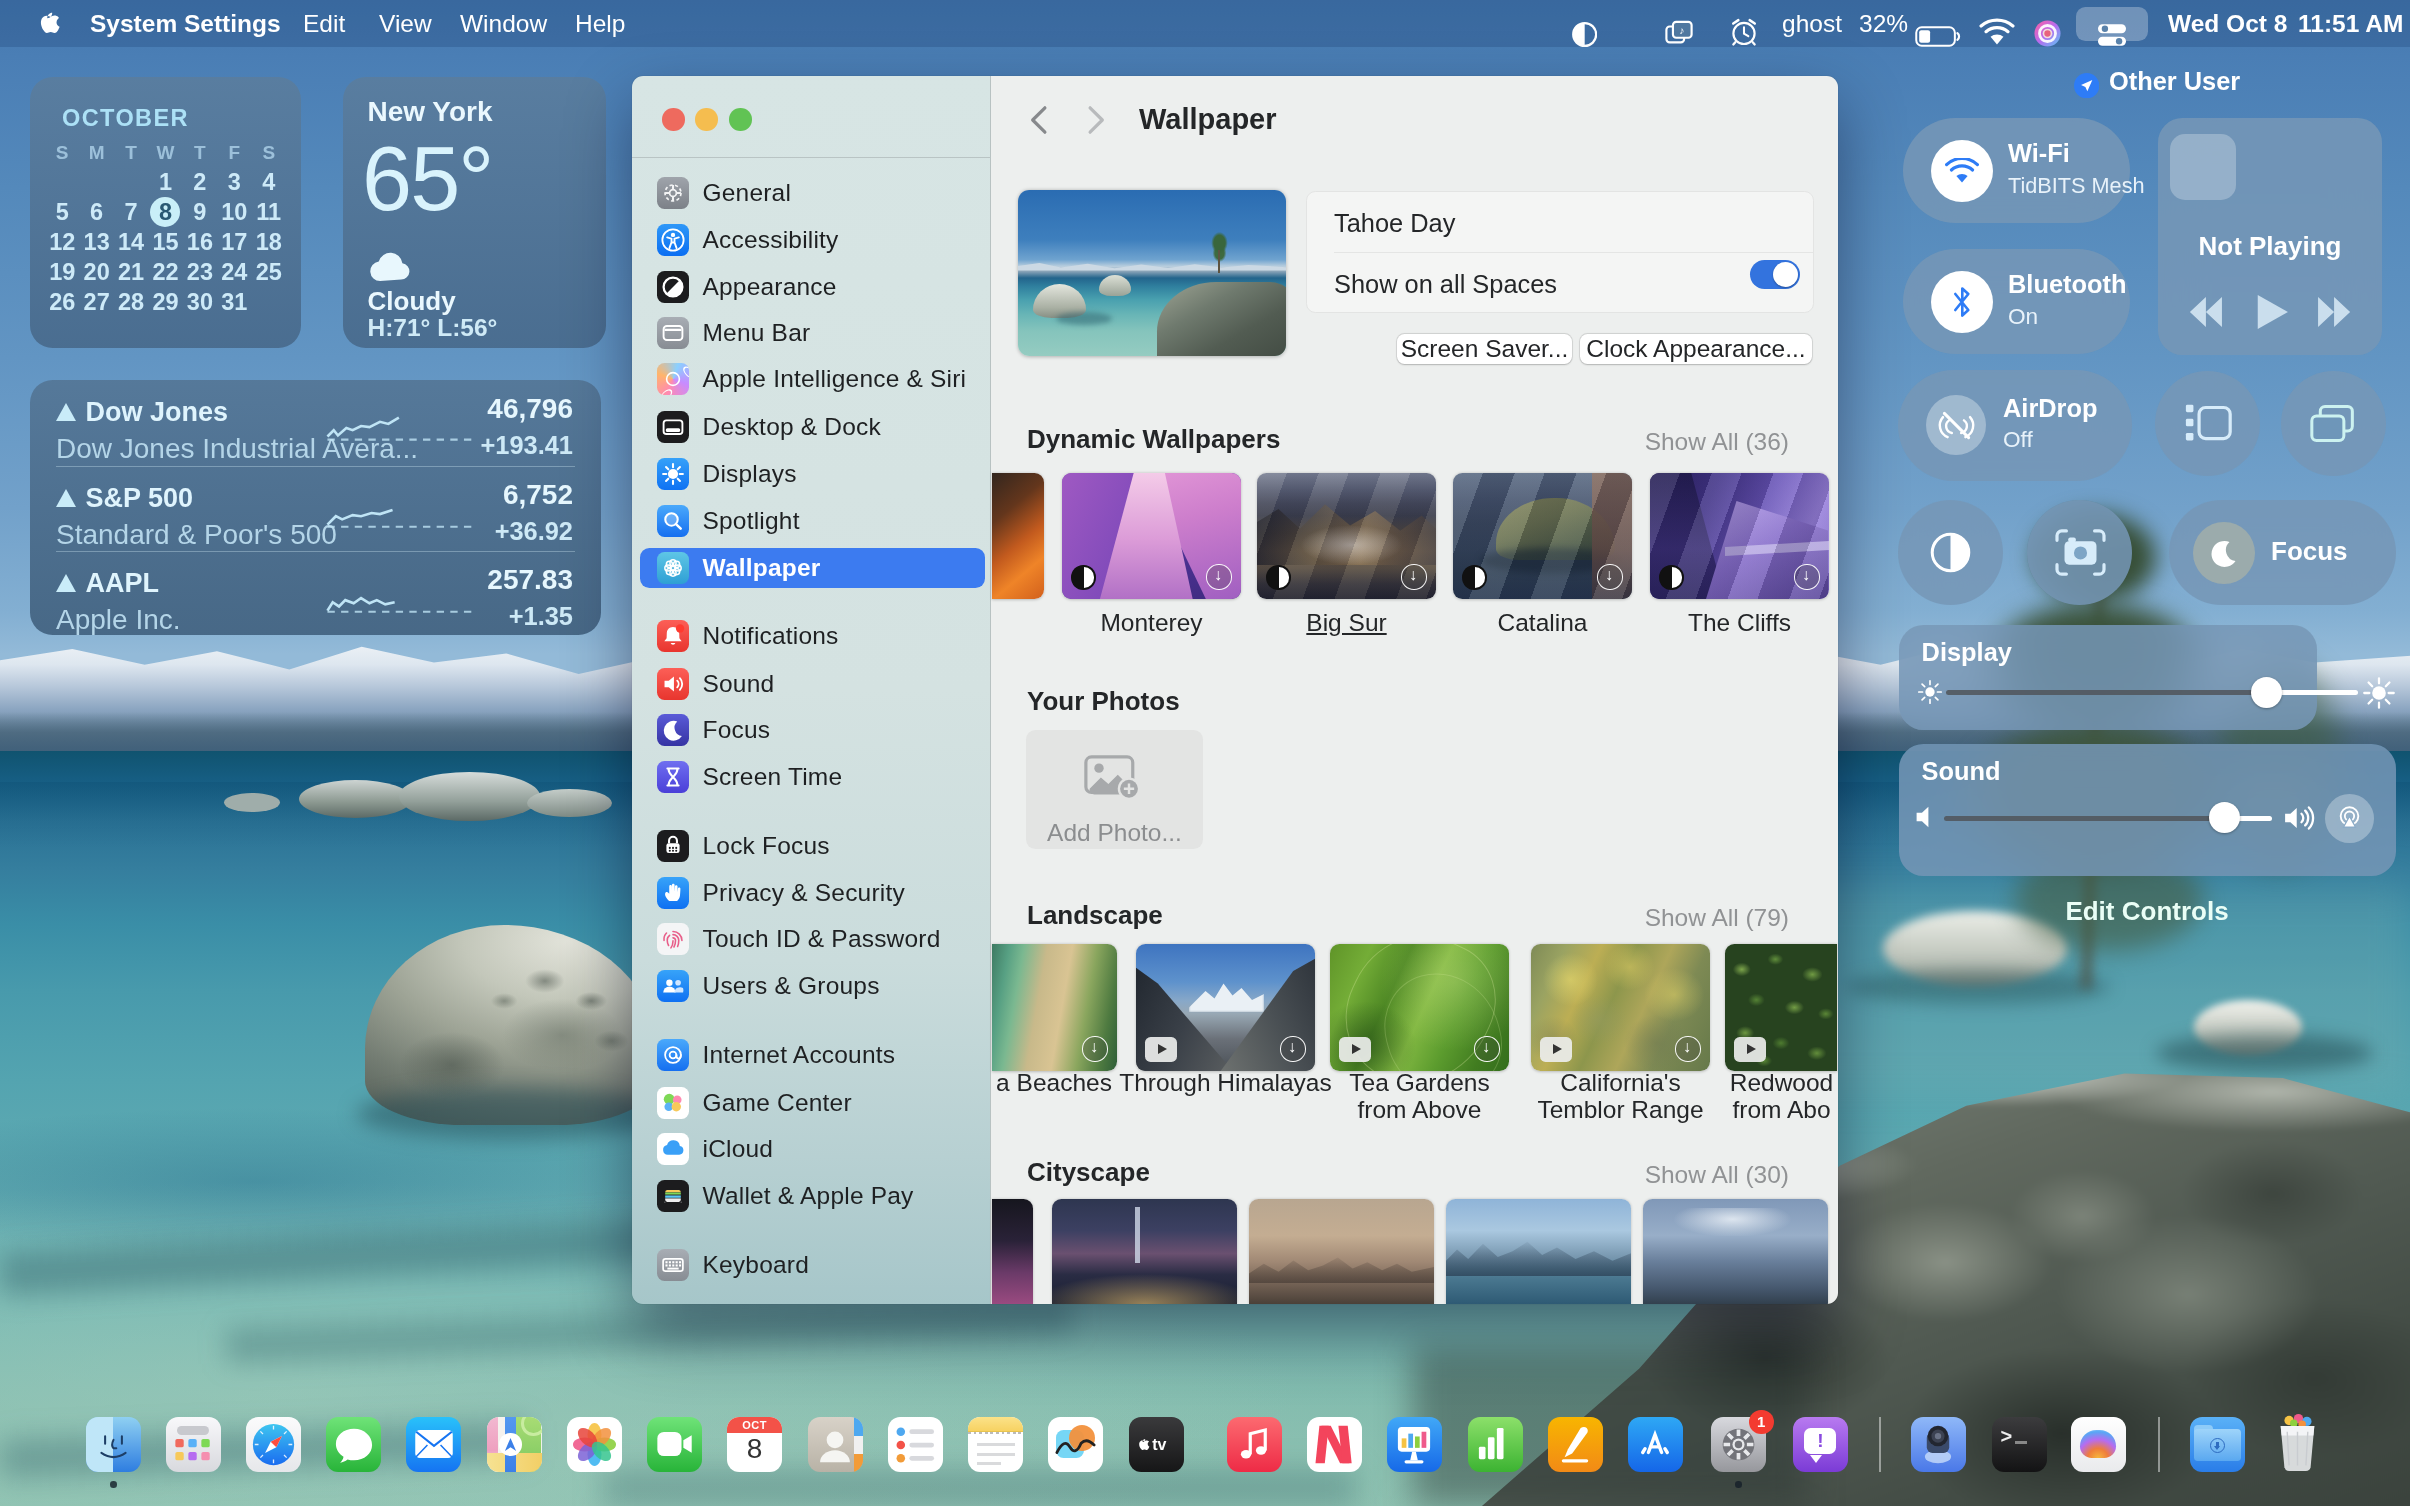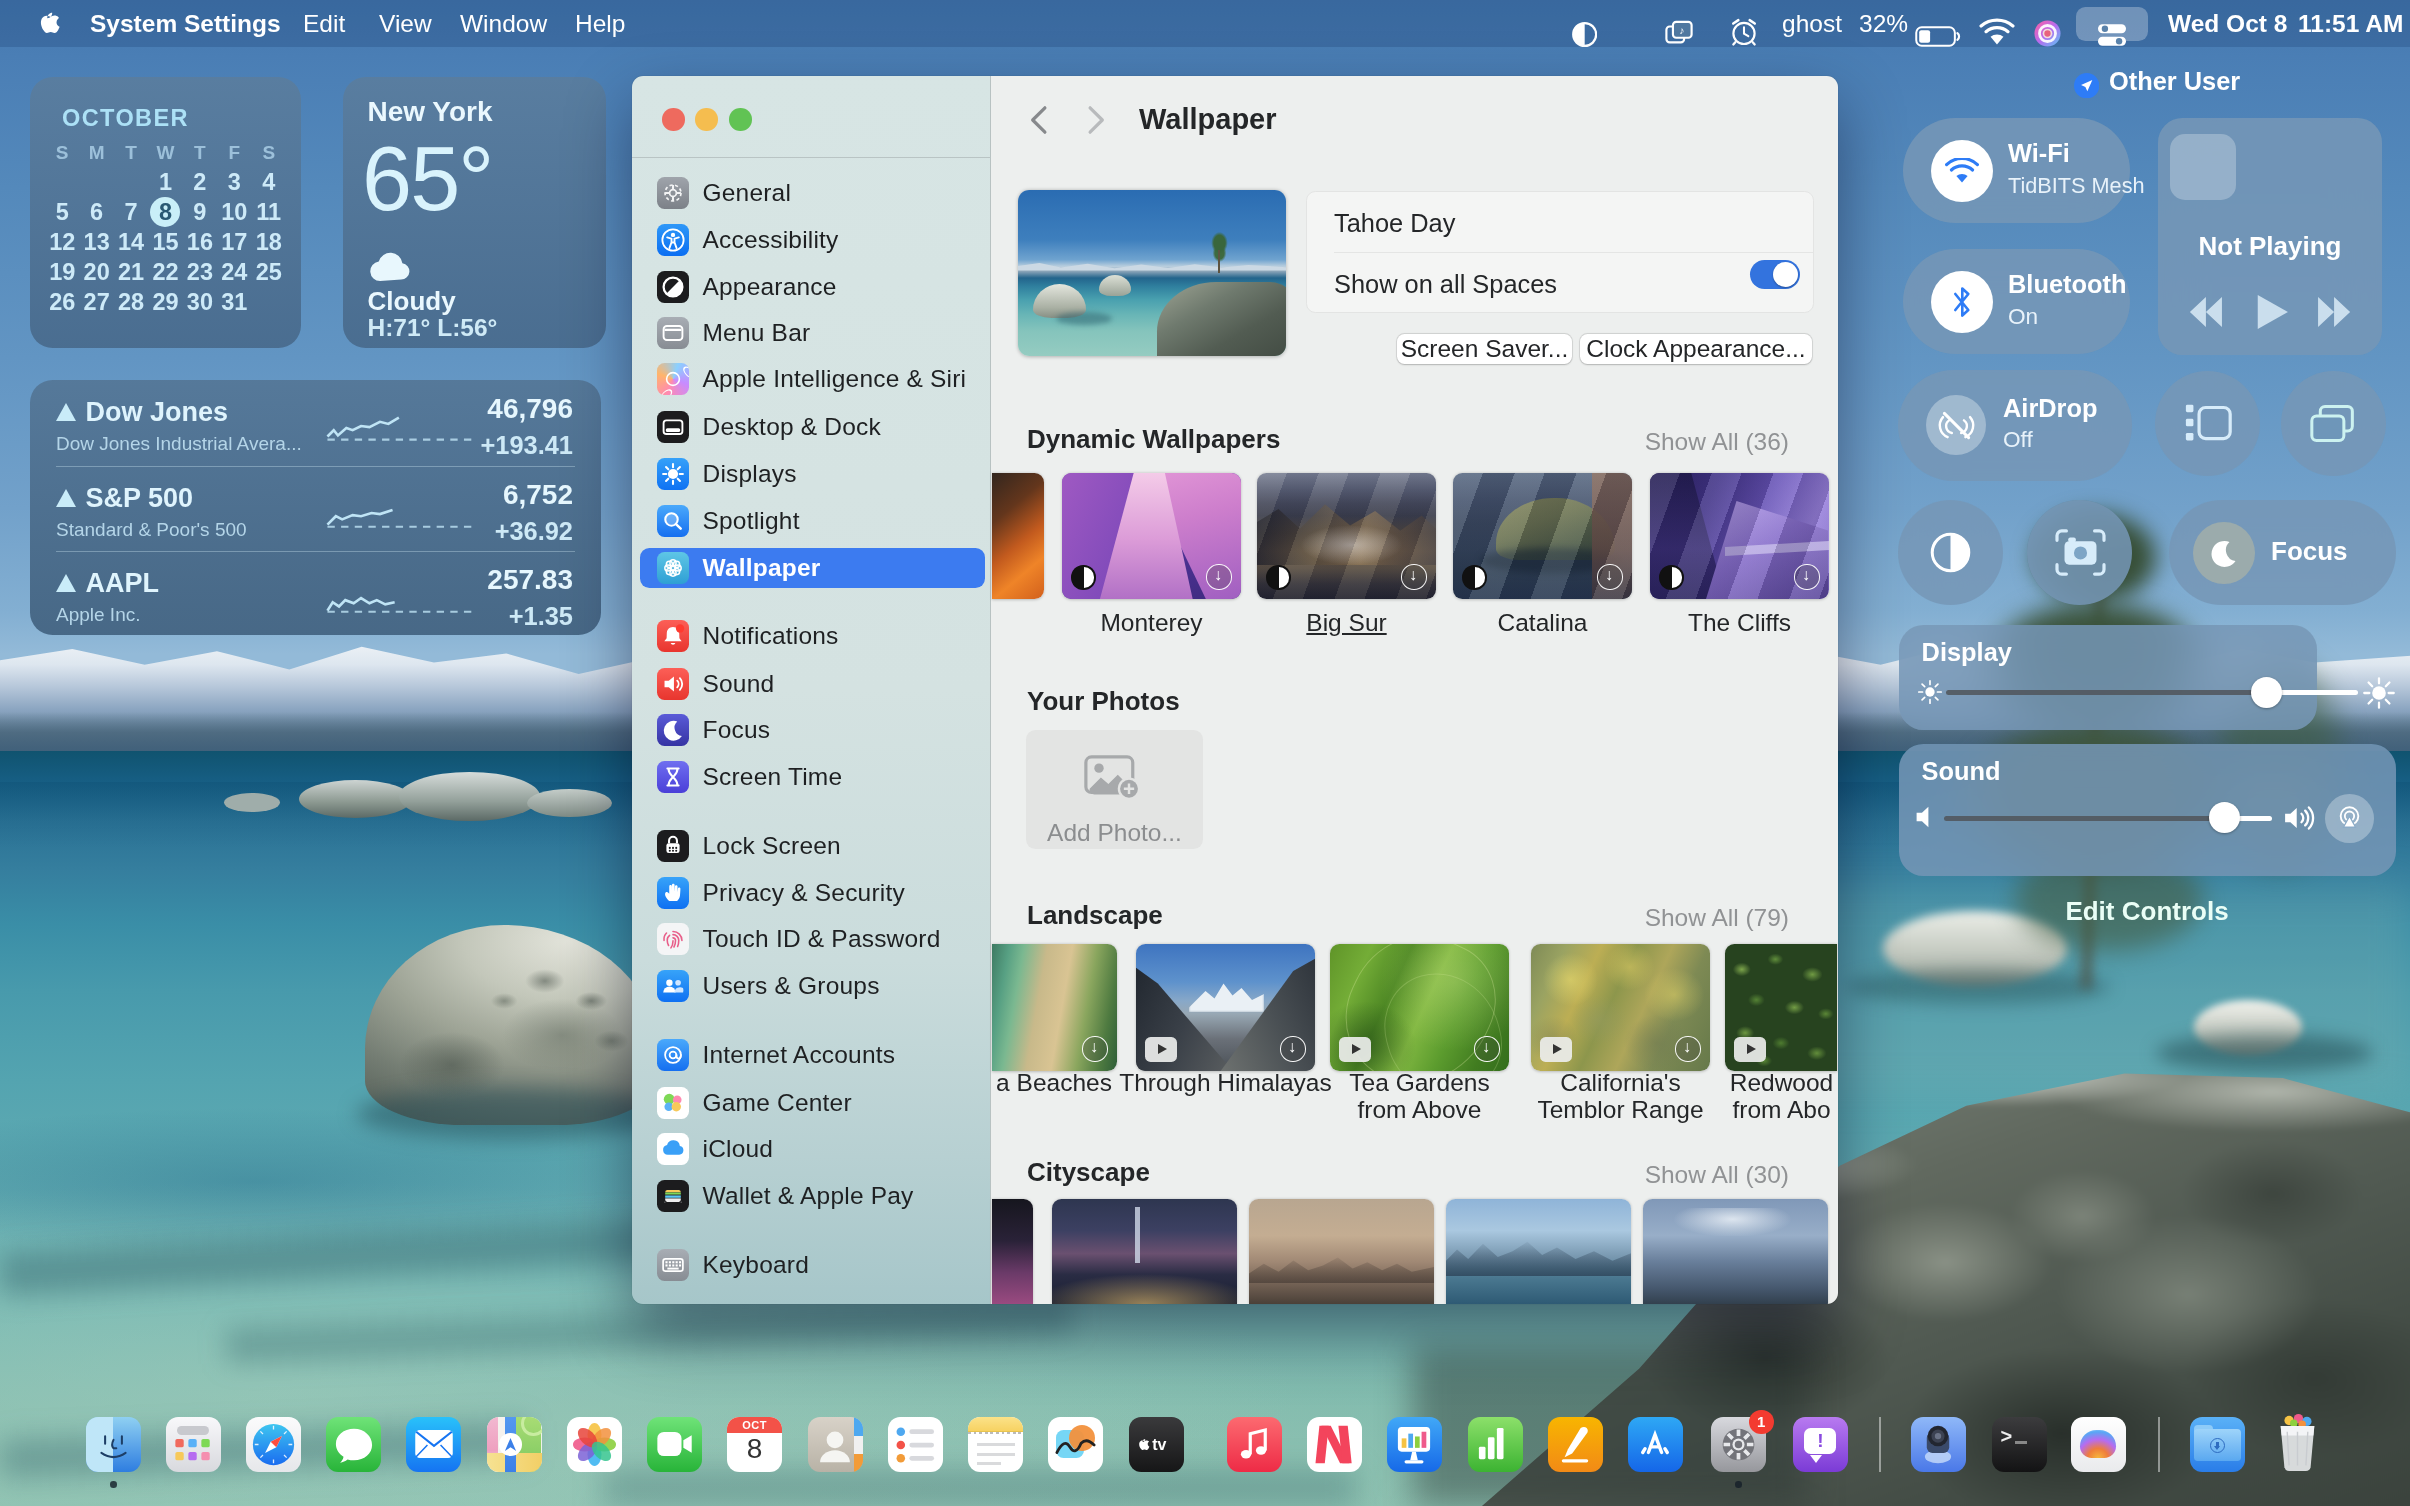--- a/index.html
+++ b/index.html
@@ -25,21 +25,21 @@
 #menubar { position:absolute; left:0; top:0; width:2411px; height:47px; background:rgba(28,66,116,.28); color:#fff; }
 #menubar .item { position:absolute; top:0; height:47px; line-height:47px; font-size:24.5px; white-space:nowrap; }
 
 .widget { position:absolute; border-radius:22.6px; background:linear-gradient(180deg,rgba(90,125,158,.92),rgba(72,106,140,.92)); color:#d6f0fb; }
 .crow { font-size:23.5px; font-weight:700; color:#cdeaf8; }
 .crow td { height:30px; position:relative; }
 .crow td.sel span { display:inline-block; width:30px; height:30px; line-height:30px; border-radius:50%; background:#c9eff8; color:#2a5a74; }
 .strow { position:absolute; left:0; width:571px; height:86px; }
 .stname { position:absolute; left:26px; top:17px; font-size:27px; font-weight:700; color:#dff4fd; }
 .tri { display:inline-block; width:0; height:0; border-left:10.4px solid transparent; border-right:10.4px solid transparent; border-bottom:18px solid #c9ecf9; margin-right:9.4px; }
-.stsub { position:absolute; left:26px; top:53px; font-size:19px; color:#b4d5e8; }
+.stsub { position:absolute; left:26px; top:53px; font-size:28px; color:#b4d5e8; }
 .stchart { position:absolute; left:292px; top:24.5px; width:160px; height:42px; }
 .chline { fill:none; stroke:#bfe4f5; stroke-width:2.5; }
 .chdash { fill:none; stroke:#bfe4f5; stroke-width:2; stroke-dasharray:7 6; opacity:.8; }
 .stval { position:absolute; right:28px; top:13px; font-size:28px; font-weight:700; color:#e6f7fe; }
 .stdelta { position:absolute; right:28px; top:51px; font-size:25.4px; font-weight:600; color:#cde9f6; }
 
 #win { position:absolute; left:632px; top:76px; width:1206px; height:1228px; border-radius:11.3px; overflow:hidden;
  box-shadow: 0 28px 66px rgba(0,0,30,.45), 0 0 0.9px rgba(0,0,0,.4); }
 #sidebar { position:absolute; left:0; top:0; width:359px; height:1228px; background:linear-gradient(180deg,#d7e5e4 0%,#d4e2e1 50%,#cadcdc 72%,#b7d0d2 88%,#a6c6c9 100%); border-right:0.9px solid #b8c2c2;}
 #content { position:absolute; left:359px; top:0; width:847px; height:1228px; background:#edefee; }
@@ -447,21 +447,21 @@
             <g fill="#1c1c1e">
               <circle cx="13.6" cy="19" r="1.1"></circle>
               <circle cx="17" cy="19" r="1.1"></circle>
               <circle cx="20.4" cy="19" r="1.1"></circle>
               <circle cx="13.6" cy="22" r="1.1"></circle>
               <circle cx="17" cy="22" r="1.1"></circle>
               <circle cx="20.4" cy="22" r="1.1"></circle>
             </g>
           </svg>
    </div>
-        <div class="tx">Lock Screen</div>
+        <div class="tx">Lock Focus</div>
       </div>
    <div class="navrow" style="top:797px;">
         <div class="ic" style="background:linear-gradient(180deg,#37a3f9,#0e70f2);">
      <svg width="32" height="32" viewBox="0 0 34 34">
             <path d="M13 25.5 c-2.5-2-5-5.5-4.3-8.2.5-1.6 2.4-1.8 3.3-.6l1 1.2V10c0-1.9 2.8-1.9 2.8 0v5.5l.1-6.8c0-1.9 2.8-1.9 2.8 0l.1 6.9.3-5.6c.1-1.8 2.7-1.7 2.7.1l.1 5.8.4-3.6c.2-1.7 2.6-1.5 2.6.2 0 0-.2 5.6-.5 7.4-.3 2.1-1.3 4-3 5.6z" fill="#fff"></path>
           </svg>
    </div>
         <div class="tx">Privacy &amp; Security</div>
       </div>
    <div class="navrow" style="top:843px;">

